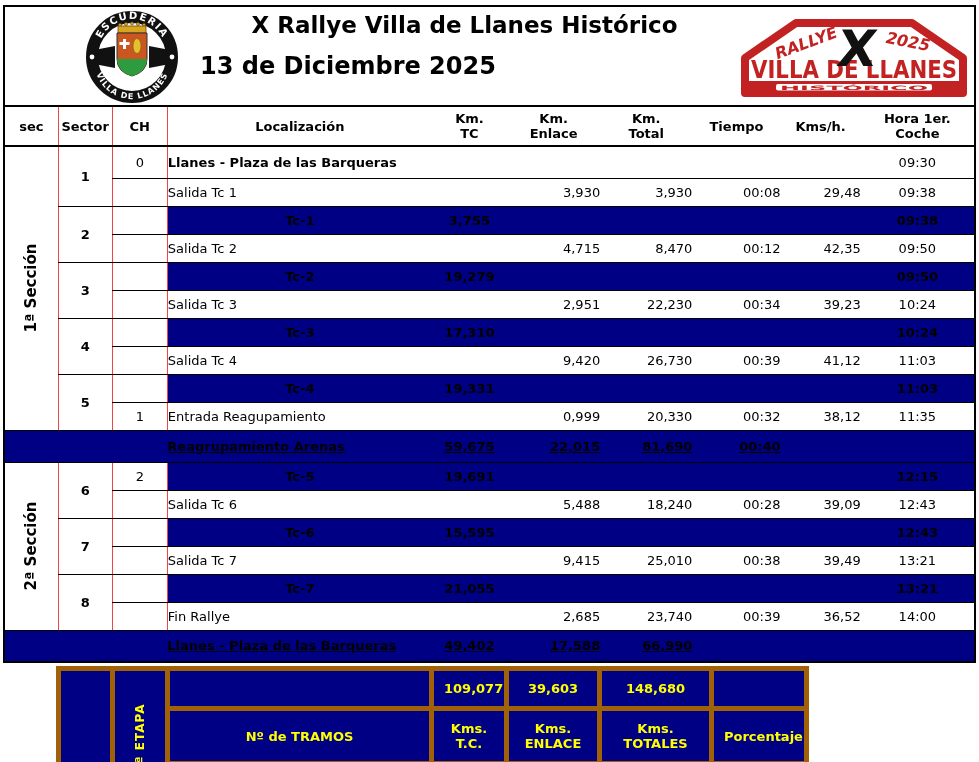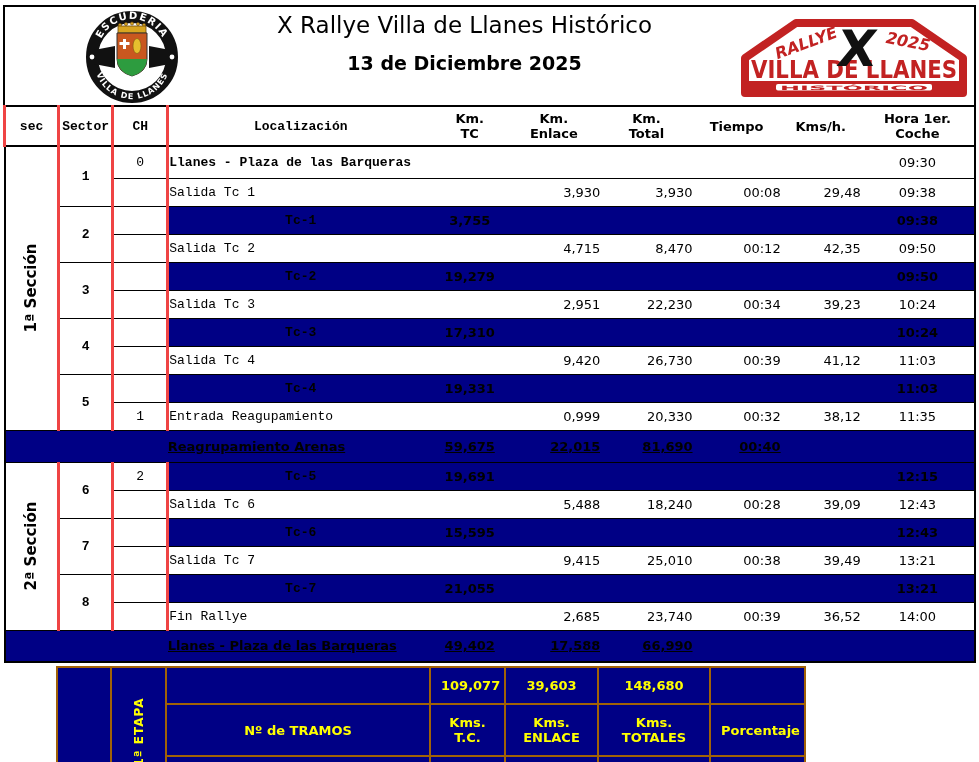--- a/index.html
+++ b/index.html
@@ -3,40 +3,40 @@
 <meta charset="utf-8">
 <style>
   :root{ --navy:#000085; --yellow:#ffff00; --red:#c22222; }
   html,body{margin:0;padding:0;}
   body{
     width:979px;height:762px;position:relative;background:#ffffff;
     font-family:"DejaVu Sans","Liberation Sans",sans-serif;overflow:hidden;
   }
   
   .page-box{position:absolute;left:3px;top:5px;width:969px;height:100px;border:2px solid #000;background:#fff;}
-  .title{position:absolute;left:200px;right:250px;top:12px;text-align:center;font-size:23px;font-weight:normal;color:#000;}
-  .date{position:absolute;left:200px;right:250px;top:52px;text-align:center;font-size:19px;font-weight:bold;color:#000;}
+  .title{position:absolute;left:200px;right:250px;top:12px;text-align:center;font-size:23px;font-weight:bold;color:#000;}
+  .date{position:absolute;left:200px;right:250px;top:52px;text-align:left;font-size:24px;font-weight:bold;color:#000;}
   .logo-left{position:absolute;left:70px;top:8px;}
   .logo-right{position:absolute;left:740px;top:14px;}
   
   table.main{
     position:absolute;left:3px;top:105px;width:973px;
     border-collapse:collapse;table-layout:fixed;border:2px solid #000;
     background:#fff;
   }
   table.main th, table.main td{
     border-top:1px solid #000;border-bottom:1px solid #000;
     padding:0;font-size:13px;color:#000;overflow:hidden;white-space:nowrap;
     vertical-align:middle;
   }
   table.main thead tr{height:40px;}
   table.main thead th{font-weight:bold;text-align:center;border-bottom:2px solid #000;background:#fff;}
   table.main tbody tr{height:28px;}
   table.main tbody tr.tall{height:32px;}
-  .bl{border-left:3px solid #ef4444;font-family:Liberation Mono, monospace;}
+  .bl{border-left:1px solid #ef4444;}
   .loc{text-align:left;padding-left:7px;margin-left:24px;}
   .num{text-align:right;padding-right:14px;}
   .ctr{text-align:center;}
   .hora{text-align:center;}
   .bold{font-weight:bold;}
   .big{font-size:17px;font-weight:normal;}
   .blue{background:var(--navy);color:#fff;text-align:center;}
   .fb{background:var(--navy);color:var(--yellow);font-weight:bold;text-decoration:underline;}
   .sector-cell{text-align:center;font-size:16px;font-weight:bold;background:#fff;}
   .sec-cell{position:relative;background:#fff;}
@@ -45,21 +45,21 @@
     transform:translate(-50%,-50%) rotate(-90deg);
     white-space:nowrap;font-size:15px;font-weight:bold;
   }
   
   table.summary{
     position:absolute;left:56px;top:666px;width:748px;
     border-collapse:collapse;table-layout:fixed;border:2px solid #000;
   }
   table.summary td{
     background:var(--navy);color:var(--yellow);font-weight:bold;
-    border:2px solid #a16207;text-align:center;font-size:13px;padding:10px;
+    border:5px solid #a16207;text-align:center;font-size:13px;padding:10px;
     vertical-align:middle;overflow:hidden;
   }
   table.summary tr.ra{height:28px;}
   table.summary tr.rb{height:36px;}
   table.summary tr.rc{height:28px;}
   table.summary td.bigval{font-size:16px;}
   td.etapa-cell{position:relative;}
   td.etapa-cell .vlabel{font-size:12px;letter-spacing:1px;}
 </style>
 </head>

